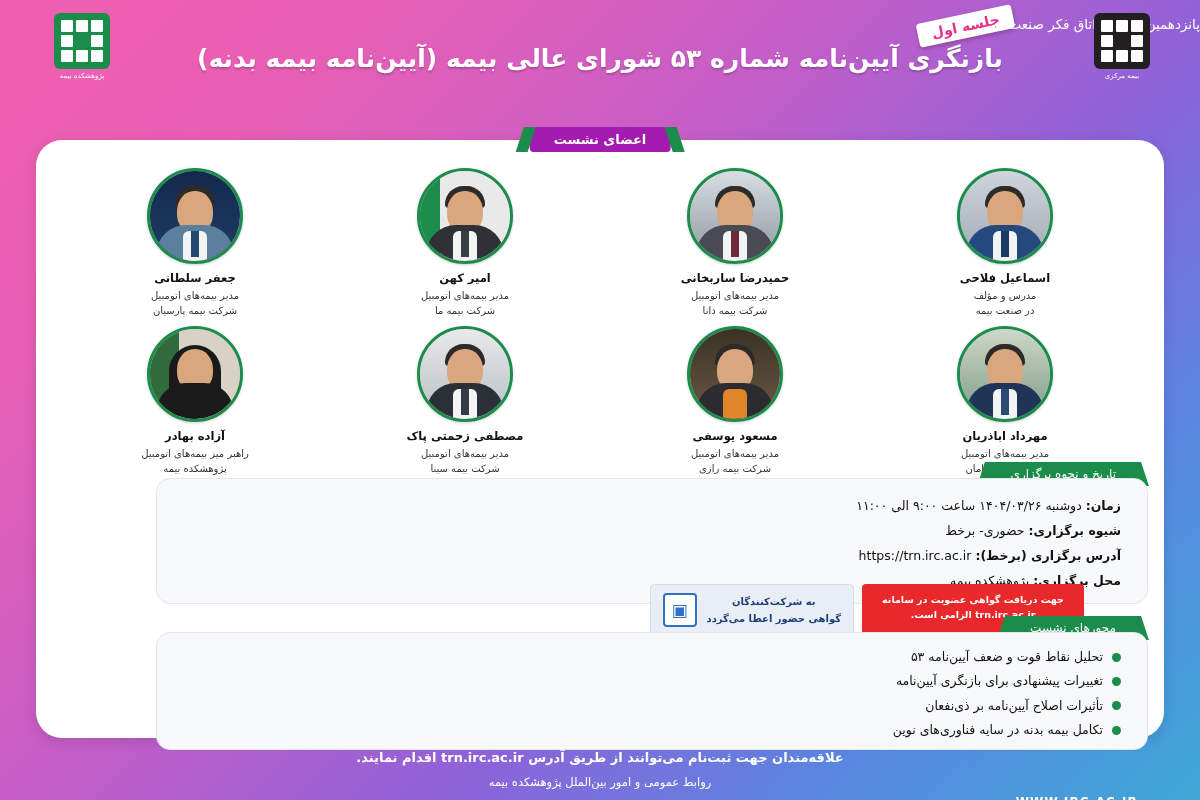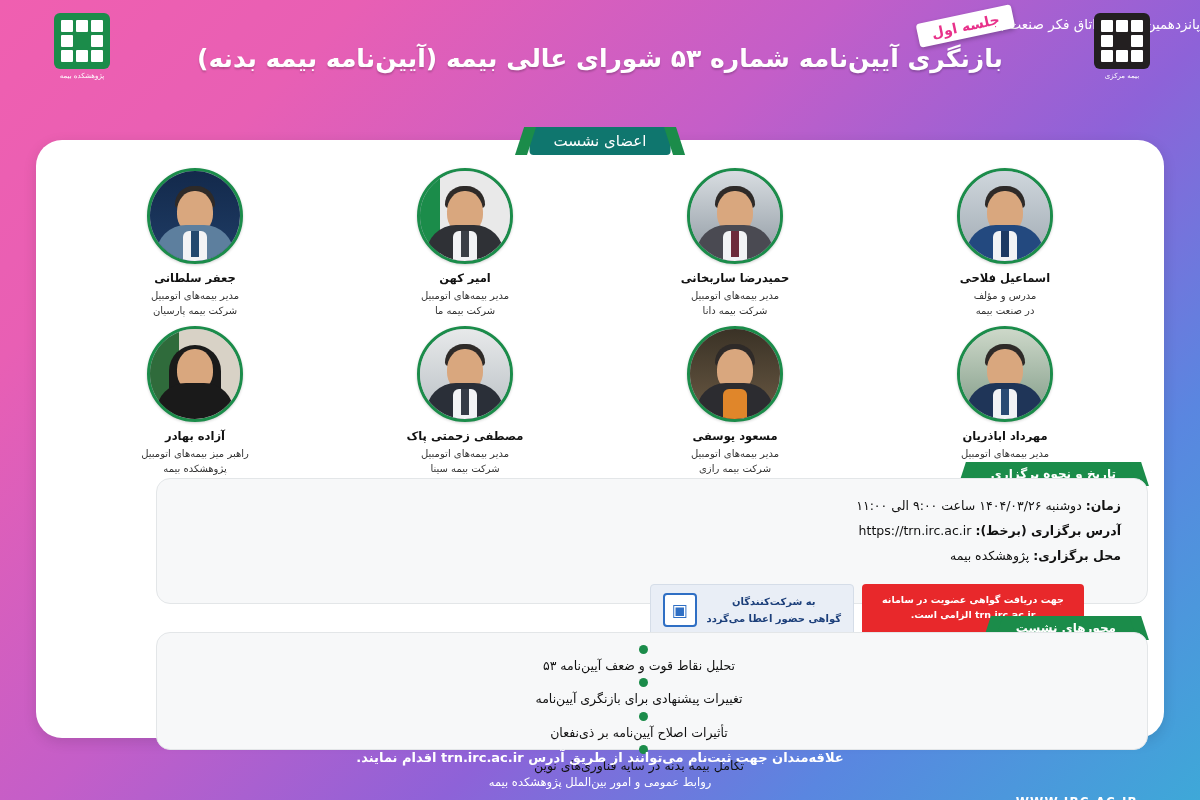--- a/index.html
+++ b/index.html
@@ -93,24 +93,24 @@
     position: absolute;
     top: 140px; left: 36px; right: 36px; bottom: 62px;
     background: #ffffff;
     border-radius: 26px;
     box-shadow: 0 4px 14px rgba(0,0,0,.12);
   }
 
   .ribbon-center {
     position: absolute;
     top: -13px; left: 50%; transform: translateX(-50%);
-    background: #0f766e;
+    background: #a21caf;
     color: #fff;
-    font-size: 15px;
-    font-weight: normal;
+    font-size: 13px;
+    font-weight: bold;
     padding: 5px 24px;
     border-radius: 4px;
     white-space: nowrap;
   }
   .ribbon-center::before, .ribbon-center::after {
     content: ""; position: absolute; top: 0; width: 12px; height: 100%;
     background: #1b8c4a;
   }
   .ribbon-center::before { left: -10px; transform: skewX(-18deg); }
   .ribbon-center::after { right: -10px; transform: skewX(18deg); }
@@ -172,21 +172,21 @@
     color: #333;
     line-height: 1.5;
   }
 
   
   .sec-head {
     position: absolute;
     background: #1b8c4a;
     color: #fff;
     font-size: 12px;
-    font-weight: bold;
+    font-weight: normal;
     padding: 5px 20px;
     border-radius: 4px;
     white-space: nowrap;
   }
   .sec-head.left-skew::before { content: ""; position: absolute; top: 0; left: -9px; width: 12px; height: 100%; background: #1b8c4a; transform: skewX(-18deg); }
   .sec-head.left-skew::after { content: ""; position: absolute; top: 0; right: -9px; width: 12px; height: 100%; background: #1b8c4a; transform: skewX(18deg); }
 
   .panel {
     position: absolute;
     background: #f7f8f9;
@@ -229,21 +229,21 @@
   .cert-text { font-size: 10px; color: #1c3f7a; font-weight: bold; line-height: 1.7; text-align: center; }
   .cert-icon {
     width: 34px; height: 34px; border: 2px solid #2f6fc4; border-radius: 4px;
     display: flex; align-items: center; justify-content: center;
     color: #2f6fc4; font-size: 17px; background: #fff;
   }
 
   
   #topics-head { top: 476px; right: 28px; }
   #topics-panel { top: 492px; right: 16px; left: 120px; height: 118px; padding: 12px 26px 0 0; }
-  .topic { font-size: 12.5px; color: #111; line-height: 1.95; display: flex; align-items: center; justify-content: flex-start; flex-direction: column; }
+  .topic { font-size: 12.5px; color: #111; line-height: 1.95; display: flex; align-items: center; justify-content: flex-start; }
   .topic .bullet {
     width: 9px; height: 9px; border-radius: 50%;
     background: #1b8c4a; margin-left: 9px; flex: none;
   }
 
   
   .footer { position: absolute; bottom: 0; left: 0; right: 0; height: 62px; }
   .footer-site {
     position: absolute; right: 62px; top: 12px;
     color: #fff; font-size: 12px; font-weight: bold; letter-spacing: 1.2px;
@@ -437,20 +437,23 @@
     </div>
 
   </div>
 
   <div class="sec-head left-skew" id="date-head">تاریخ و نحوه برگزاری</div>
   <div class="panel" id="date-panel">
     <div class="kv">
       <b>زمان:</b> <span>دوشنبه ۱۴۰۴/۰۳/۲۶     ساعت ۹:۰۰ الی ۱۱:۰۰</span>
     </div>
     <div class="kv">
+      <b>شیوه برگزاری:</b> <span>حضوری- برخط</span>
+    </div>
+    <div class="kv">
       <b>آدرس برگزاری (برخط):</b> <span class="ltr">https://trn.irc.ac.ir</span>
     </div>
     <div class="kv">
       <b>محل برگزاری:</b> <span>پژوهشکده بیمه</span>
     </div>
   </div>
 
   <div id="cert-row">
     <div class="cert-note">جهت دریافت گواهی عضویت در سامانه trn.irc.ac.ir الزامی است.</div>
     <div class="cert-left">

